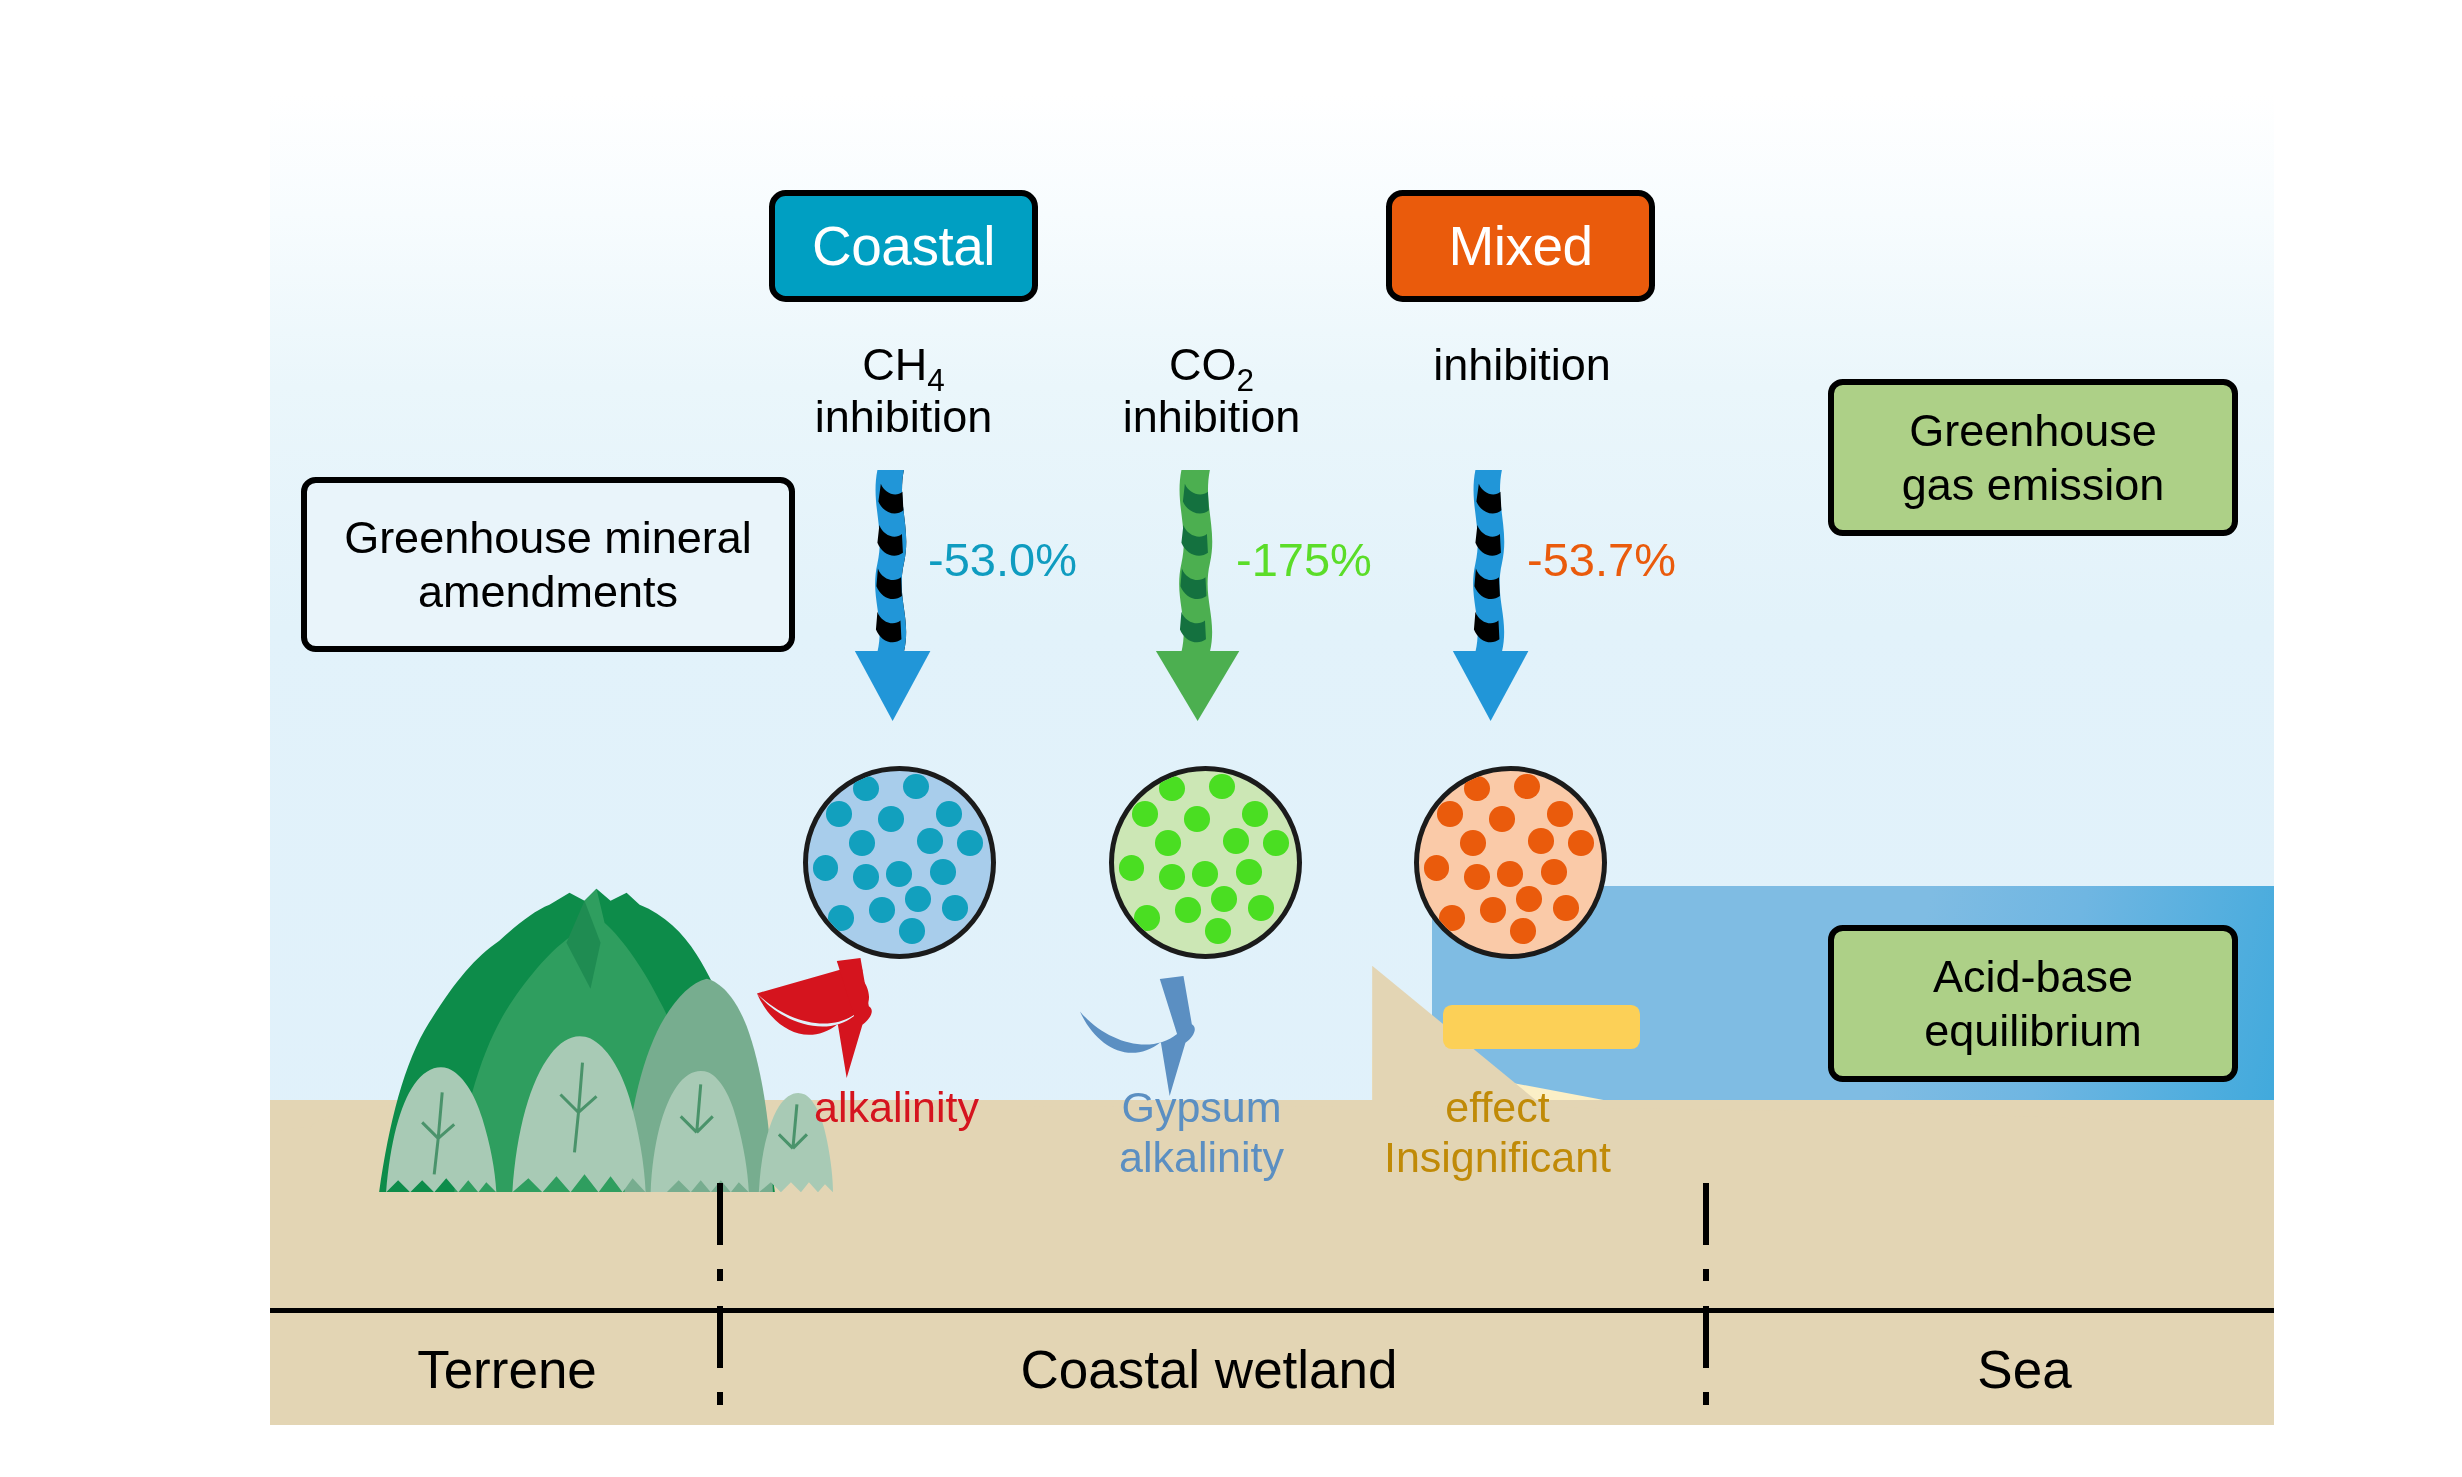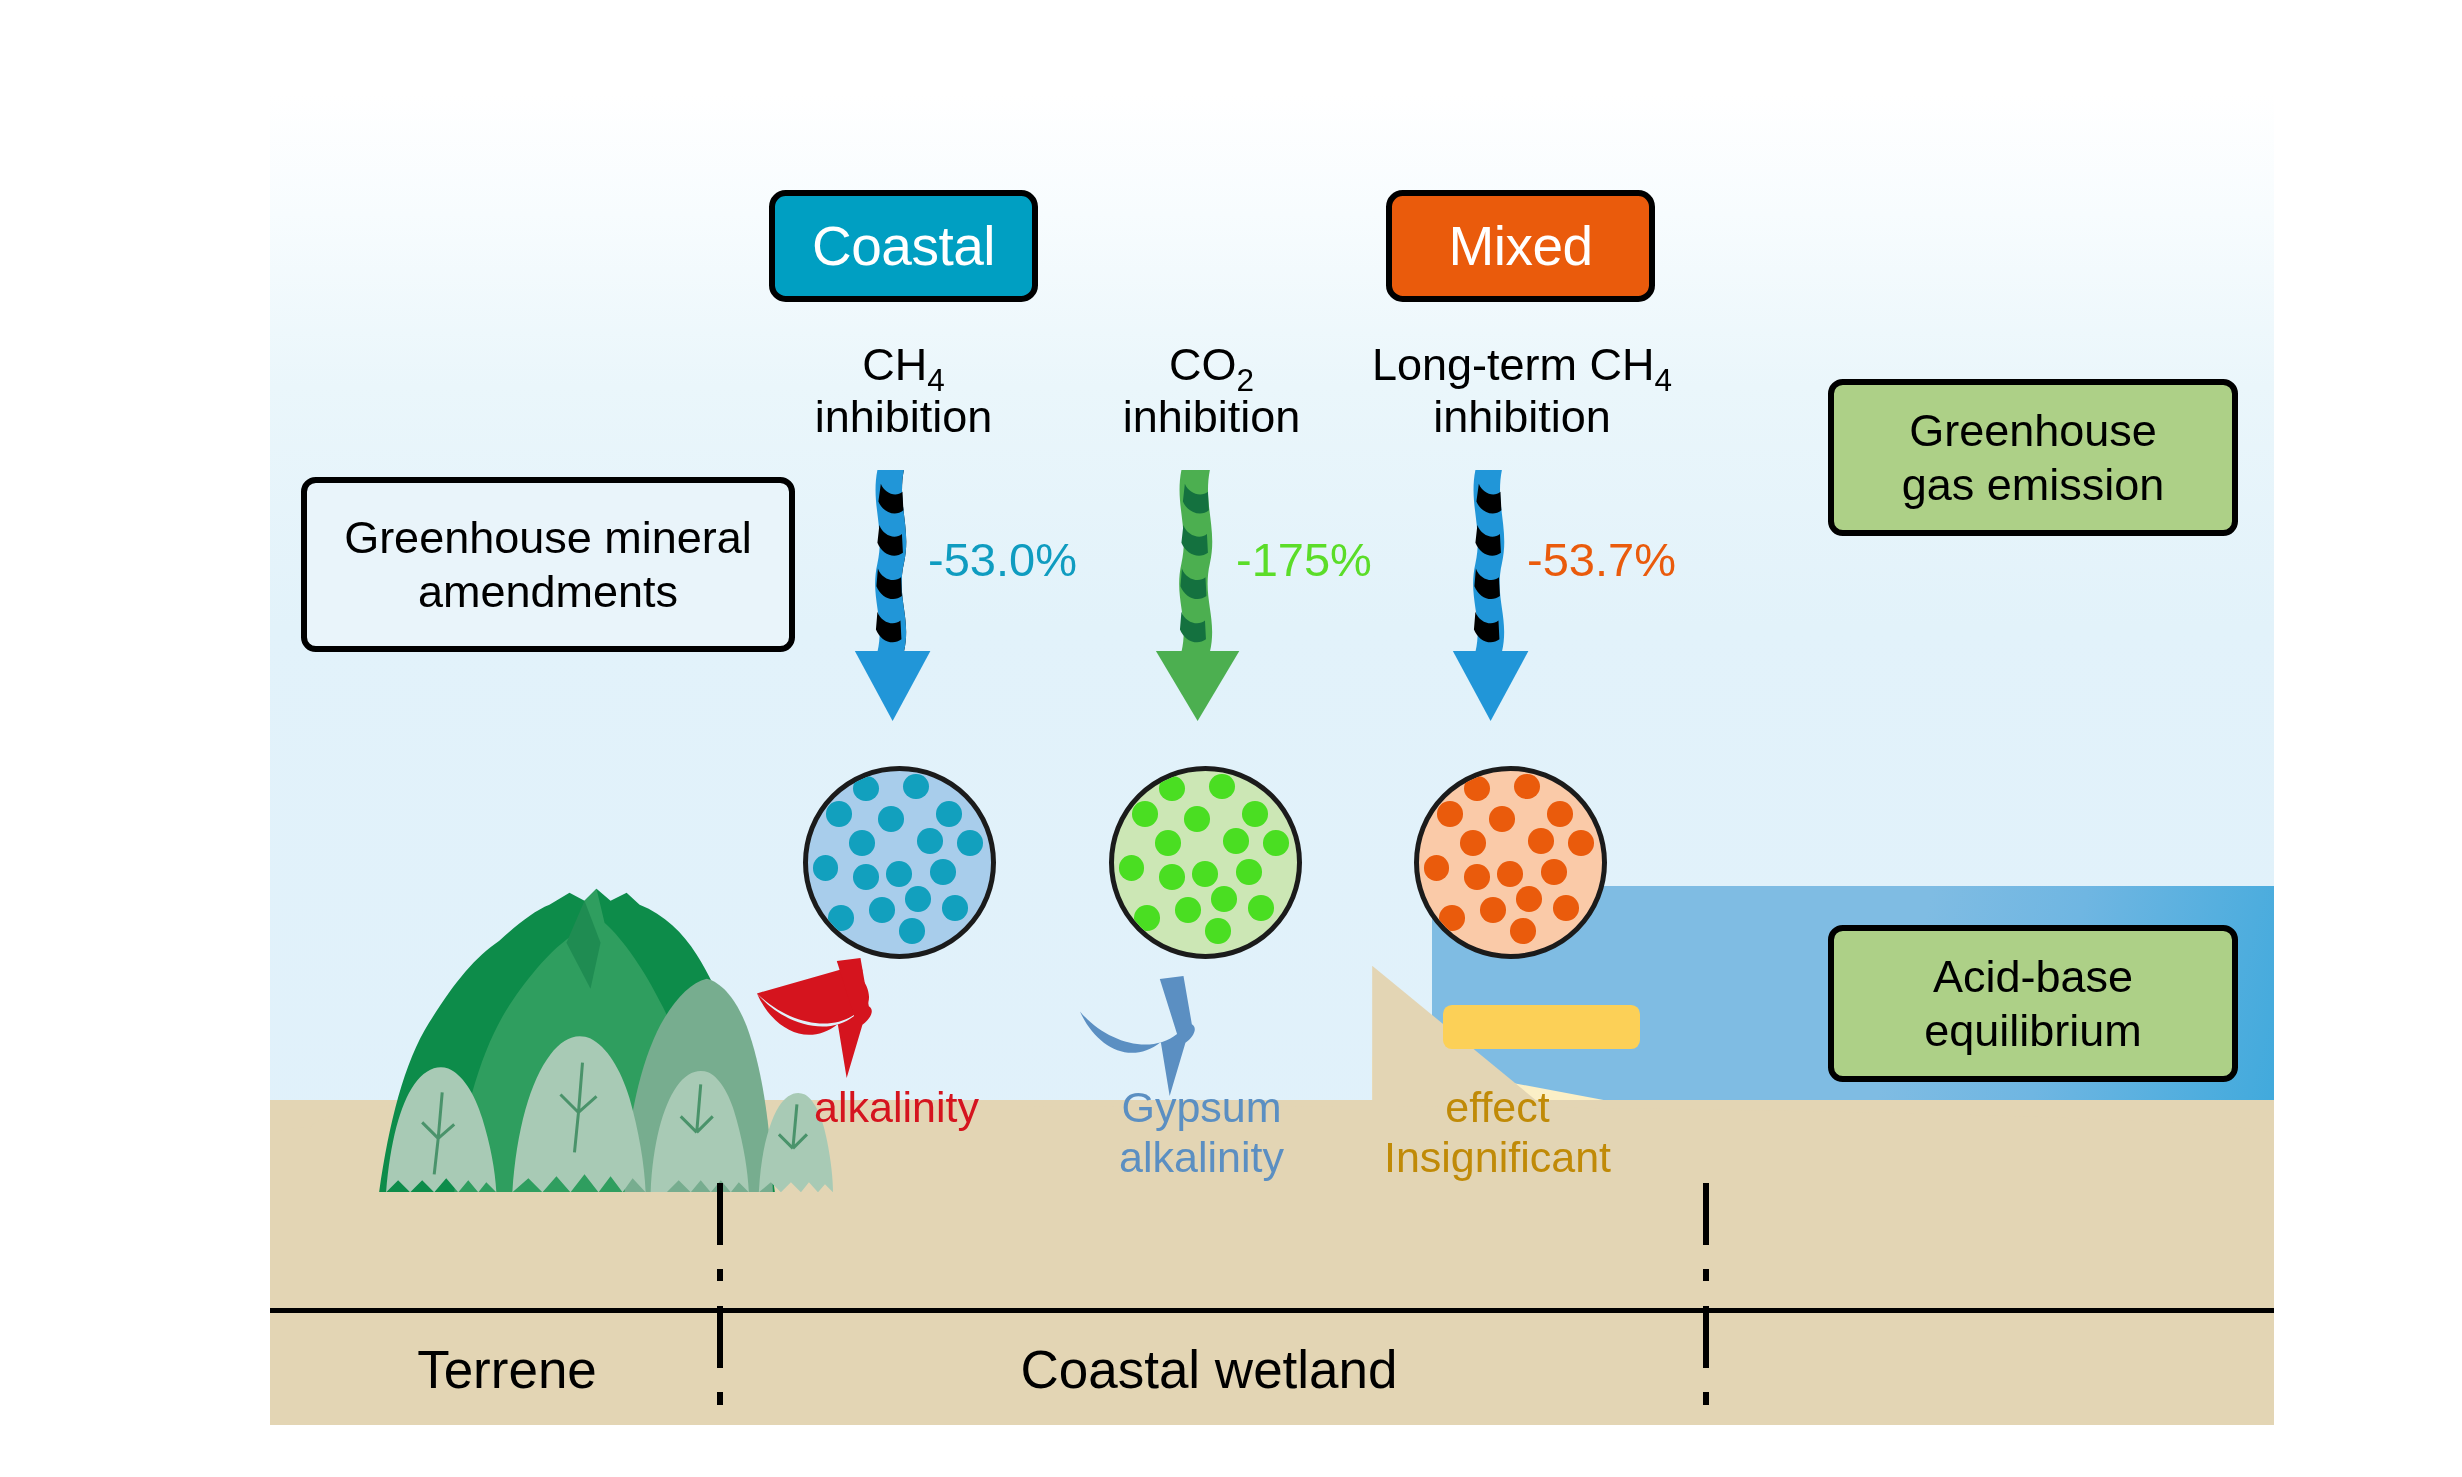--- a/index.html
+++ b/index.html
@@ -203,21 +203,20 @@
 
   <div class="caption" id="cap-1">
     <div><span>CH</span><sub>4</sub></div>
     <div>inhibition</div>
   </div>
   <div class="caption" id="cap-2">
     <div><span>CO</span><sub>2</sub></div>
     <div>inhibition</div>
   </div>
   <div class="caption" id="cap-3">
-    <div><span>Long-term CH</span><sub>4</sub></div>
     <div>inhibition</div>
   </div>
 
   <div class="varrow" id="varrow-1">
     <svg viewBox="0 0 210 510" preserveAspectRatio="none">
       <path fill="#000000" d="M72 0 C58 70 88 120 72 190 C56 260 88 300 72 370 L116 370 C132 300 100 260 116 190 C132 120 102 70 116 0 Z"></path>
       <path fill="#2196d8" d="M72 0 C58 70 88 120 72 190 C56 260 88 300 72 370 L62 370 C46 300 78 260 62 190 C46 120 76 70 62 0 Z" opacity="0"></path>
       <path fill="#2196d8" d="M62 0 L116 0 C102 70 132 120 116 190 C100 260 132 300 116 370 L62 370 C78 300 46 260 62 190 C78 120 48 70 62 0 Z"></path>
       <path fill="#000000" d="M69 28 C77 48 100 56 113 44 L115 82 C98 96 73 86 64 64 Z"></path>
       <path fill="#000000" d="M66 112 C74 134 98 142 112 130 L114 168 C96 182 71 171 62 148 Z"></path>
@@ -351,15 +350,16 @@
   </div>
   <div class="sidebox" id="box-acid">
     <div>
       <div>Acid-base</div>
       <div>equilibrium</div>
     </div>
   </div>
 
   <div class="zone" id="zone-terrene">Terrene</div>
   <div class="zone" id="zone-wetland">Coastal wetland</div>
+  <div class="zone" id="zone-sea">Sea</div>
 
 </div>
 
 
 </body></html>

